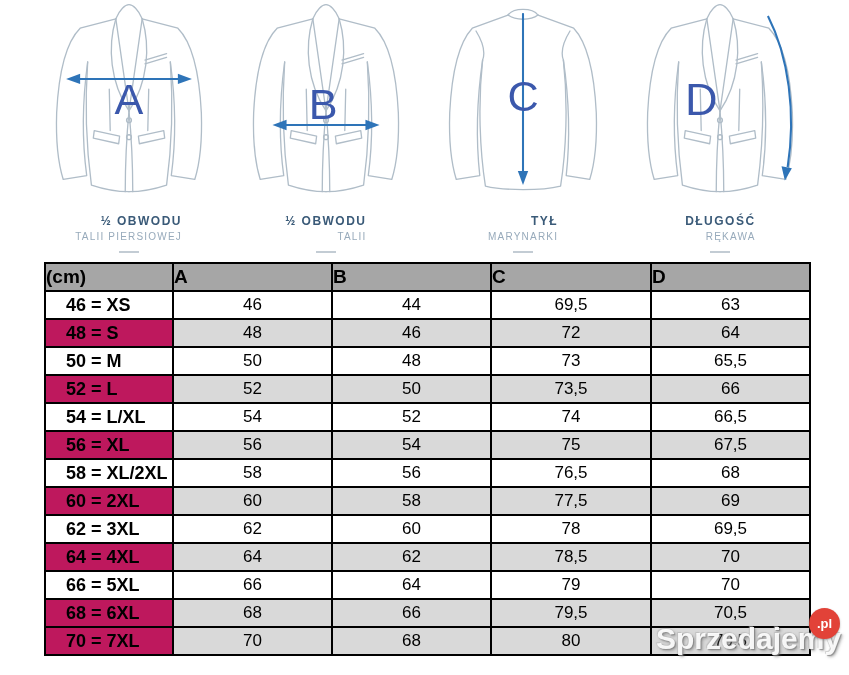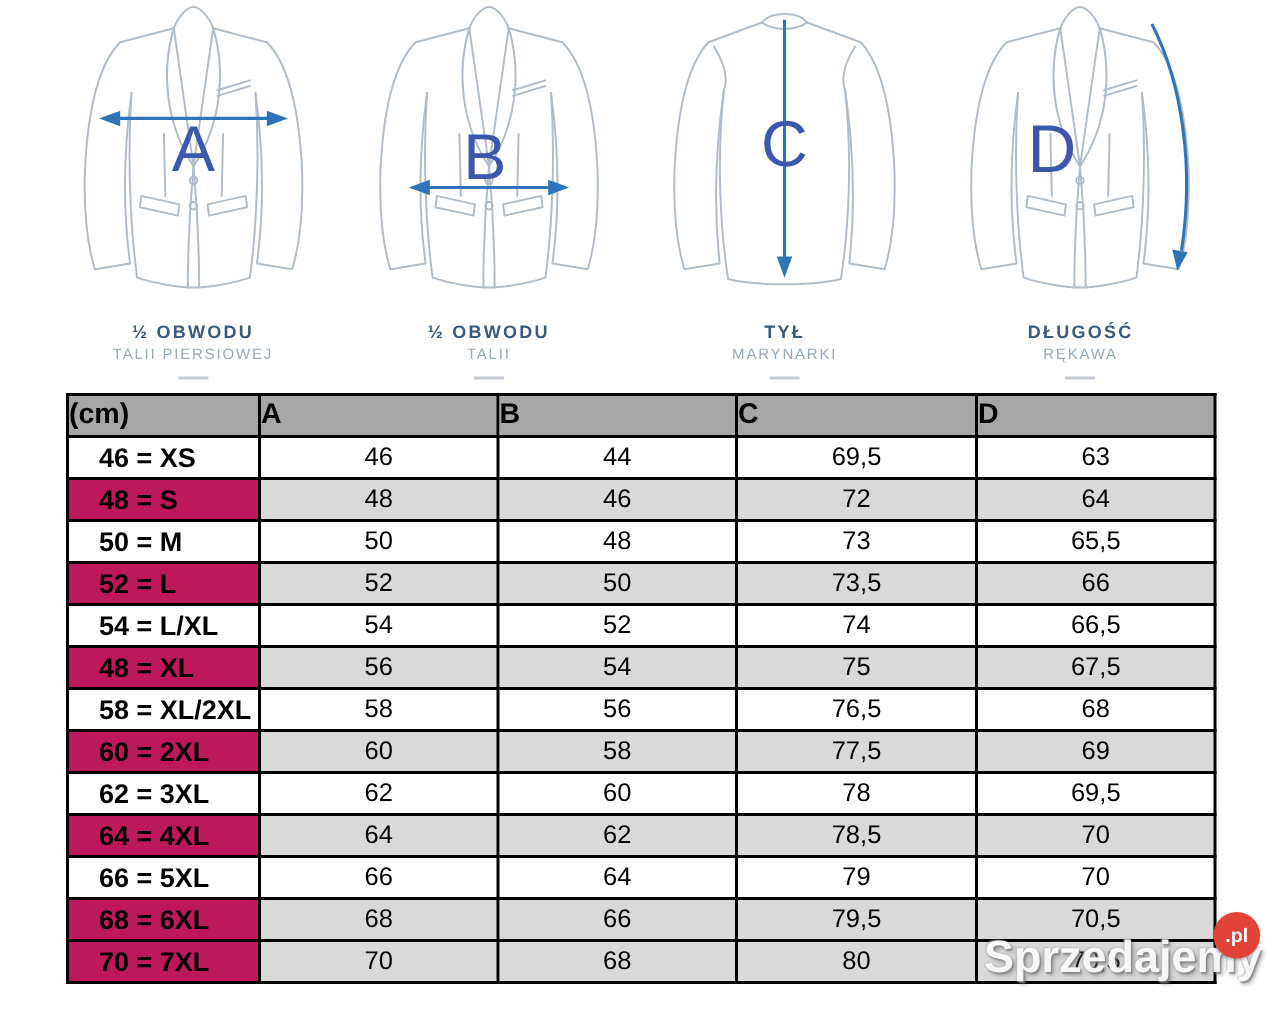--- a/index.html
+++ b/index.html
@@ -15,21 +15,21 @@
   .diagram{flex:1;display:flex;flex-direction:column;align-items:center;}
   .jacket{width:190px;height:202px;display:block;}
   .jacket .outline{fill:none;stroke:#b0bdc8;stroke-width:1.4;stroke-linecap:round;stroke-linejoin:round;}
   .jacket .outline circle{fill:none;}
   .jacket .arrow{stroke:#2e74b8;stroke-width:2.2;fill:none;}
   .jacket .ahead{fill:#2e74b8;stroke:none;}
   .jacket .letter{
     fill:#3b58ac;font-family:"Liberation Sans",sans-serif;
     font-size:46px;text-anchor:middle;font-weight:normal;
   }
-  .diagram-label{margin-top:12px;text-align:center;line-height:1.25;}
+  .diagram-label{margin-top:12px;text-align:right;line-height:1.25;}
   .diagram-label .title{
     color:#3a5a78;font-size:12px;font-weight:bold;letter-spacing:1.5px;
   }
   .diagram-label .subtitle{
     color:#97aabb;font-size:10px;letter-spacing:1.2px;margin-top:2px;
   }
   .diagram-label .dash{
     width:20px;height:2px;background:#c3ccd4;margin:7px auto 0 auto;
   }
   
@@ -250,21 +250,21 @@
       <td class="val">66</td>
     </tr>
     <tr>
       <td class="size">54 = L/XL</td>
       <td class="val">54</td>
       <td class="val">52</td>
       <td class="val">74</td>
       <td class="val">66,5</td>
     </tr>
     <tr class="alt">
-      <td class="size">48 = XL</td>
+      <td class="size">56 = XL</td>
       <td class="val">56</td>
       <td class="val">54</td>
       <td class="val">75</td>
       <td class="val">67,5</td>
     </tr>
     <tr>
       <td class="size">58 = XL/2XL</td>
       <td class="val">58</td>
       <td class="val">56</td>
       <td class="val">76,5</td>

